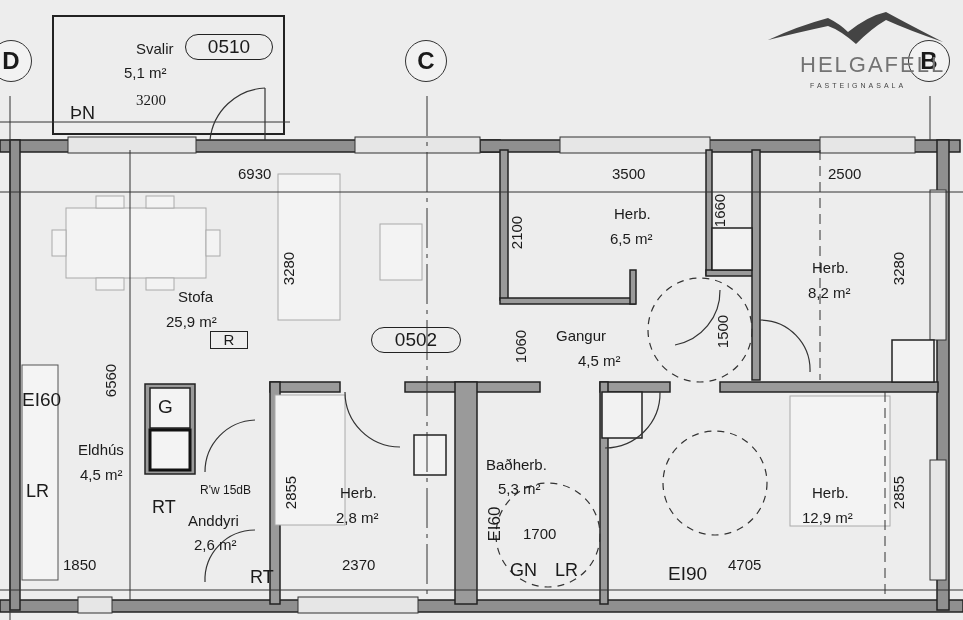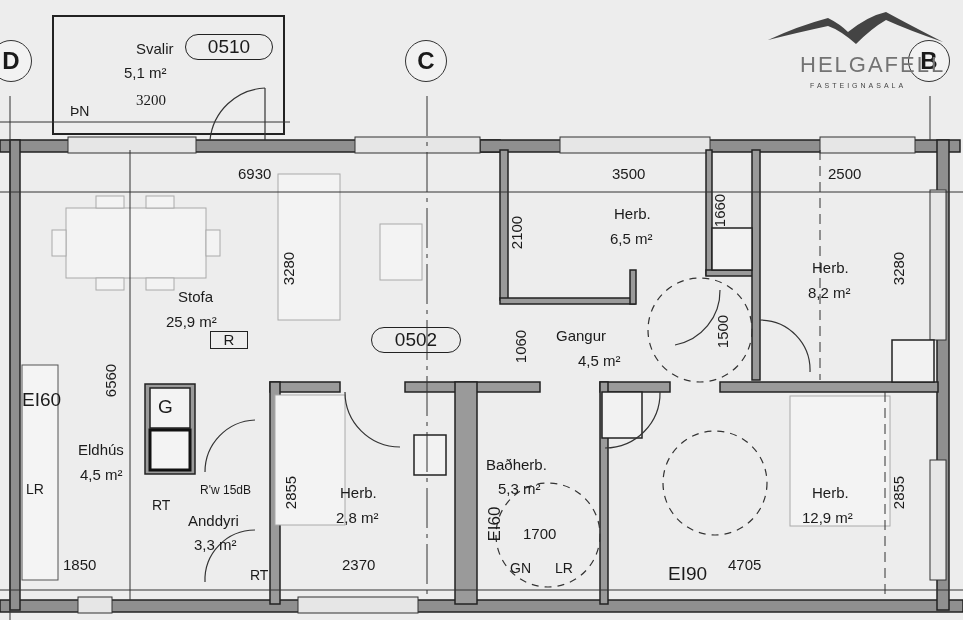--- a/index.html
+++ b/index.html
@@ -2,21 +2,21 @@
 <html><head>
 <meta charset="utf-8">
 <style>
   html,body{margin:0;padding:0;}
   body{width:963px;height:620px;overflow:hidden;background:#ececec;font-family:"Liberation Sans",sans-serif;color:#1a1a1a;}
   #plan{position:relative;width:963px;height:620px;background:#ededed;}
   svg{position:absolute;left:0;top:0;}
   .lbl{position:absolute;font-size:15px;line-height:17px;text-align:center;white-space:nowrap;color:#1b1b1b;}
   .dim{position:absolute;font-size:15px;line-height:16px;white-space:nowrap;color:#1b1b1b;}
   .vdim{position:absolute;font-size:15px;white-space:nowrap;transform:rotate(-90deg);transform-origin:center center;color:#1b1b1b;}
-  .tag{position:absolute;font-size:14px;white-space:nowrap;color:#1b1b1b;}
+  .tag{position:absolute;font-size:18px;white-space:nowrap;color:#1b1b1b;}
   .big{font-size:19px;}
   .pill{position:absolute;border:1.5px solid #222;border-radius:14px;font-size:19px;line-height:24px;text-align:center;background:transparent;}
   .grid{position:absolute;width:40px;height:40px;border:1.5px solid #333;border-radius:50%;font-weight:bold;font-size:24px;line-height:40px;text-align:center;background:#f2f2f2;}
   .logo{position:absolute;left:768px;top:10px;width:180px;height:90px;}
   .logo .name{position:absolute;left:32px;top:42px;font-size:22px;letter-spacing:2px;color:#737373;}
   .logo .sub{position:absolute;left:42px;top:72px;font-size:7px;letter-spacing:3px;color:#444;}
   .box-r{position:absolute;border:1.5px solid #222;font-size:15px;line-height:16px;text-align:center;}
 </style>
 </head>
 <body>
@@ -165,21 +165,21 @@
   <div class="tag" style="left:26px;top:481px;">LR</div>
   <div class="lbl" style="left:158px;top:398px;font-size:19px;">G</div>
   <div class="lbl" style="left:78px;top:441px;">Eldhús</div>
   <div class="lbl" style="left:80px;top:466px;">4,5 m²</div>
   <div class="dim" style="left:63px;top:557px;">1850</div>
 
   <div class="tag" style="left:200px;top:483px;font-size:12px;">R'w 15dB</div>
   <div class="tag" style="left:152px;top:497px;">RT</div>
   <div class="tag" style="left:250px;top:567px;">RT</div>
   <div class="lbl" style="left:188px;top:512px;">Anddyri</div>
-  <div class="lbl" style="left:194px;top:536px;">3,3 m²</div>
+  <div class="lbl" style="left:194px;top:536px;">2,6 m²</div>
 
   <div class="vdim" style="left:274px;top:484px;">2855</div>
   <div class="dim" style="left:342px;top:557px;">2370</div>
   <div class="lbl" style="left:340px;top:484px;">Herb.</div>
   <div class="lbl" style="left:336px;top:509px;">2,8 m²</div>
 
   <div class="lbl" style="left:486px;top:456px;">Baðherb.</div>
   <div class="lbl" style="left:498px;top:480px;">5,3 m²</div>
   <div class="vdim" style="left:478px;top:514px;font-size:17px;">EI60</div>
   <div class="dim" style="left:523px;top:526px;">1700</div>

